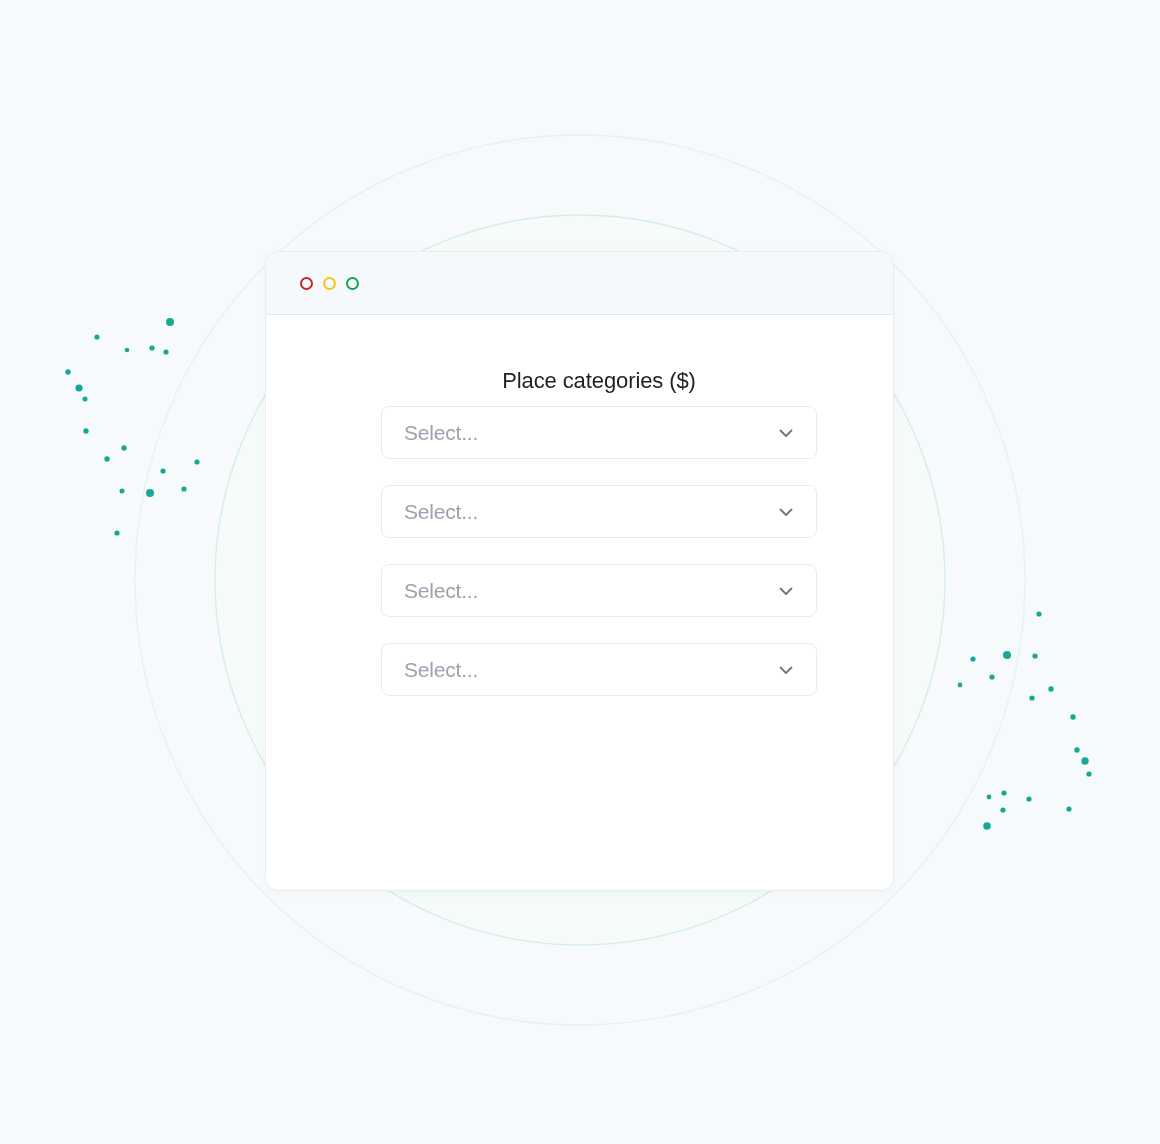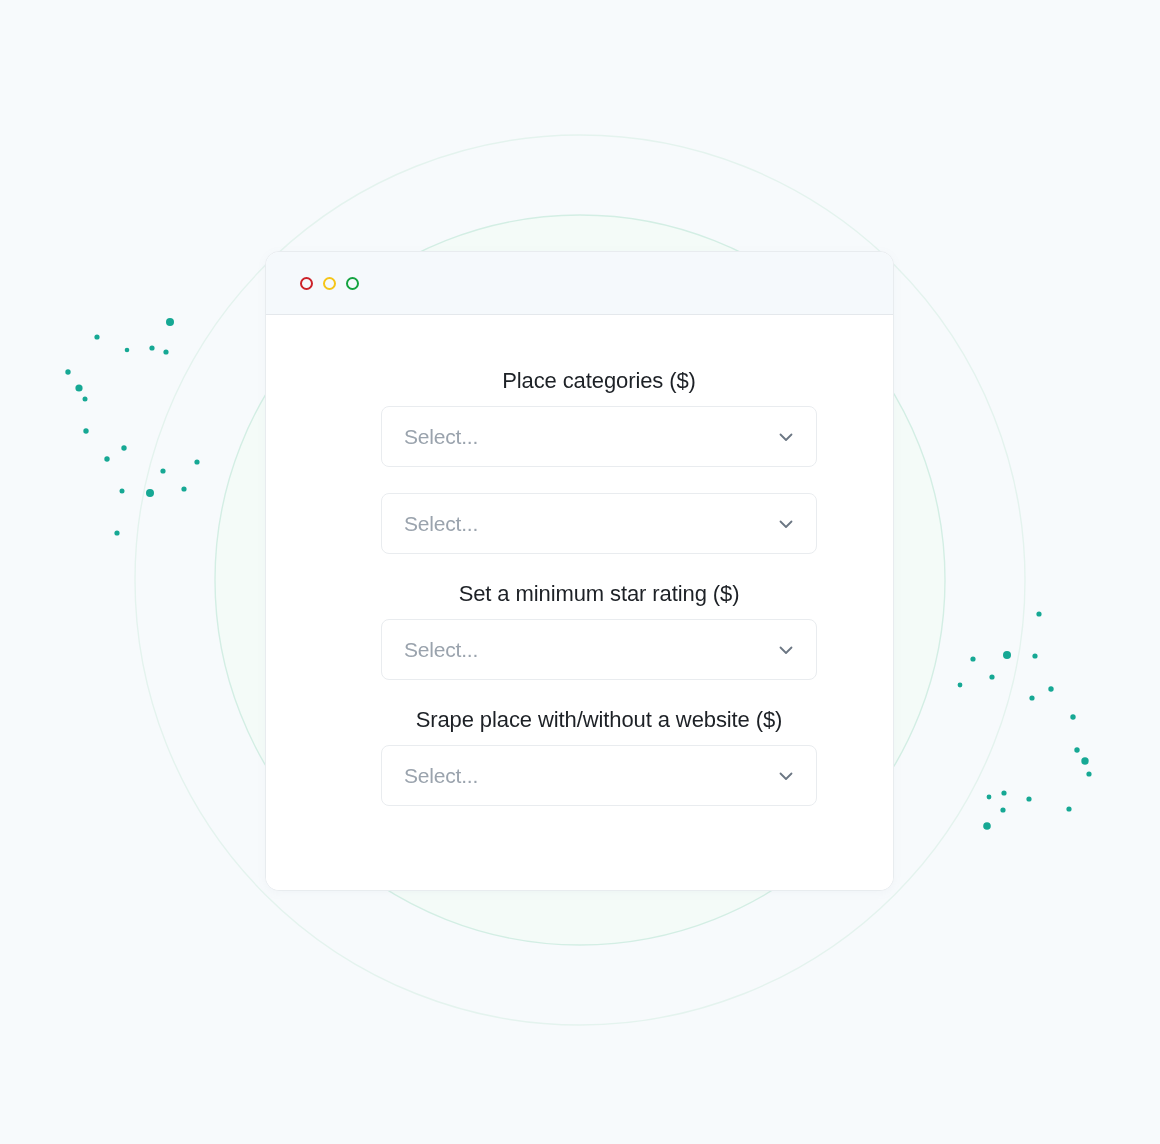--- a/index.html
+++ b/index.html
@@ -84,21 +84,21 @@
     font-weight: 400;
     letter-spacing: -0.1px;
     text-align: center;
     margin-bottom: 11px;
     padding: 0 20px;
   }
 
   .select-control {
     position: relative;
     width: 436px;
-    height: 61px;
+    height: 53px;
     margin: 0 auto;
     background: #ffffff;
     border: 1px solid #e9ecef;
     border-radius: 8px;
     display: flex;
     align-items: center;
     cursor: pointer;
   }
 
   .select-placeholder {
@@ -200,33 +200,31 @@
         <span class="select-placeholder">Select...</span>
         <span class="chevron">
           <svg width="20" height="20" viewBox="0 0 20 20" fill="none">
             <path d="M4.5 7.5 L10 13 L15.5 7.5" stroke="#6b7683" stroke-width="1.8" stroke-linecap="round" stroke-linejoin="round"></path>
           </svg>
         </span>
       </div>
     </div>
 
     <div class="field-group">
-      <span class="field-label">Set a minimum star rating ($)</span>
-      <div class="select-control">
-        <span class="select-placeholder">Select...</span>
-        <span class="chevron">
-          <svg width="20" height="20" viewBox="0 0 20 20" fill="none">
-            <path d="M4.5 7.5 L10 13 L15.5 7.5" stroke="#6b7683" stroke-width="1.8" stroke-linecap="round" stroke-linejoin="round"></path>
-          </svg>
-        </span>
-      </div>
-    </div>
-
-    <div class="field-group">
-      <span class="field-label">Srape place with/without a website ($)</span>
+      <div class="select-control">
+        <span class="select-placeholder">Select...</span>
+        <span class="chevron">
+          <svg width="20" height="20" viewBox="0 0 20 20" fill="none">
+            <path d="M4.5 7.5 L10 13 L15.5 7.5" stroke="#6b7683" stroke-width="1.8" stroke-linecap="round" stroke-linejoin="round"></path>
+          </svg>
+        </span>
+      </div>
+    </div>
+
+    <div class="field-group">
       <div class="select-control">
         <span class="select-placeholder">Select...</span>
         <span class="chevron">
           <svg width="20" height="20" viewBox="0 0 20 20" fill="none">
             <path d="M4.5 7.5 L10 13 L15.5 7.5" stroke="#6b7683" stroke-width="1.8" stroke-linecap="round" stroke-linejoin="round"></path>
           </svg>
         </span>
       </div>
     </div>
 

